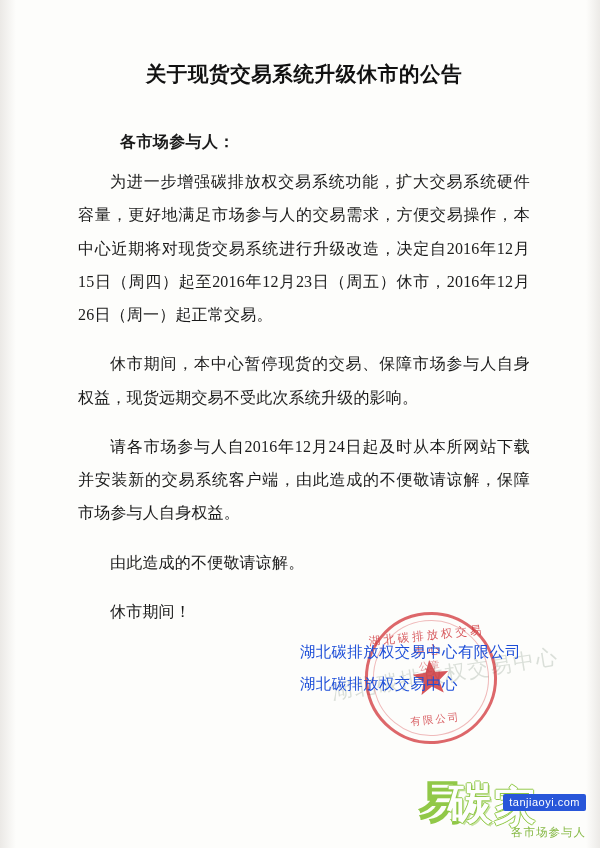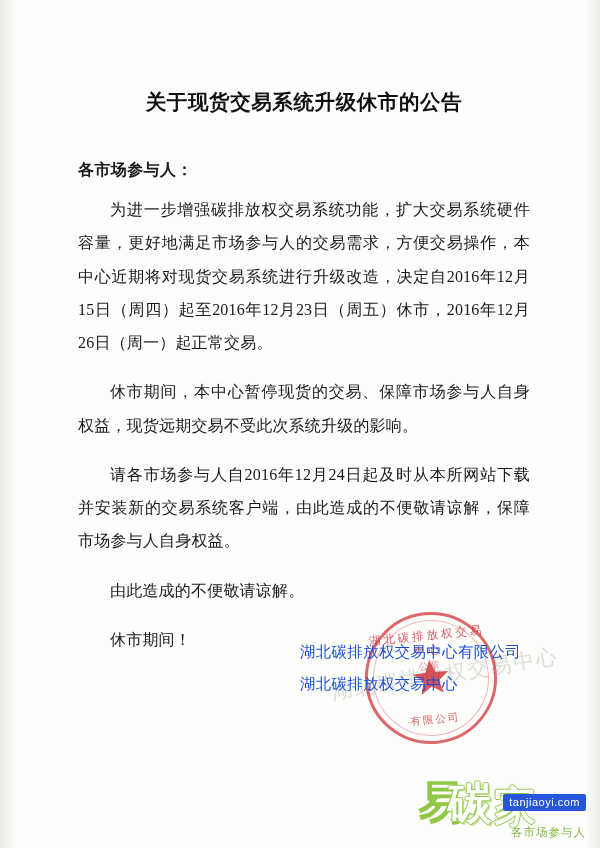--- a/index.html
+++ b/index.html
@@ -40,27 +40,27 @@
     top: 60px;
   }
   .doc-title {
     text-align: center;
     font-size: 20.5px;
     font-weight: bold;
     letter-spacing: 0.6px;
     color: #111;
     margin-bottom: 44px;
     font-family: "Liberation Serif", "DejaVu Serif", serif;
-    margin-top: 28px;
   }
   .salutation {
     font-size: 16px;
     font-weight: bold;
     margin-bottom: 12px;
     letter-spacing: 0.4px;
+    margin-left: 42px;
   }
   .para {
     font-size: 16px;
     line-height: 2.08;
     text-align: justify;
     text-justify: inter-ideograph;
     letter-spacing: 0.2px;
     margin: 0 0 6px 0;
   }
   .para.indent {

